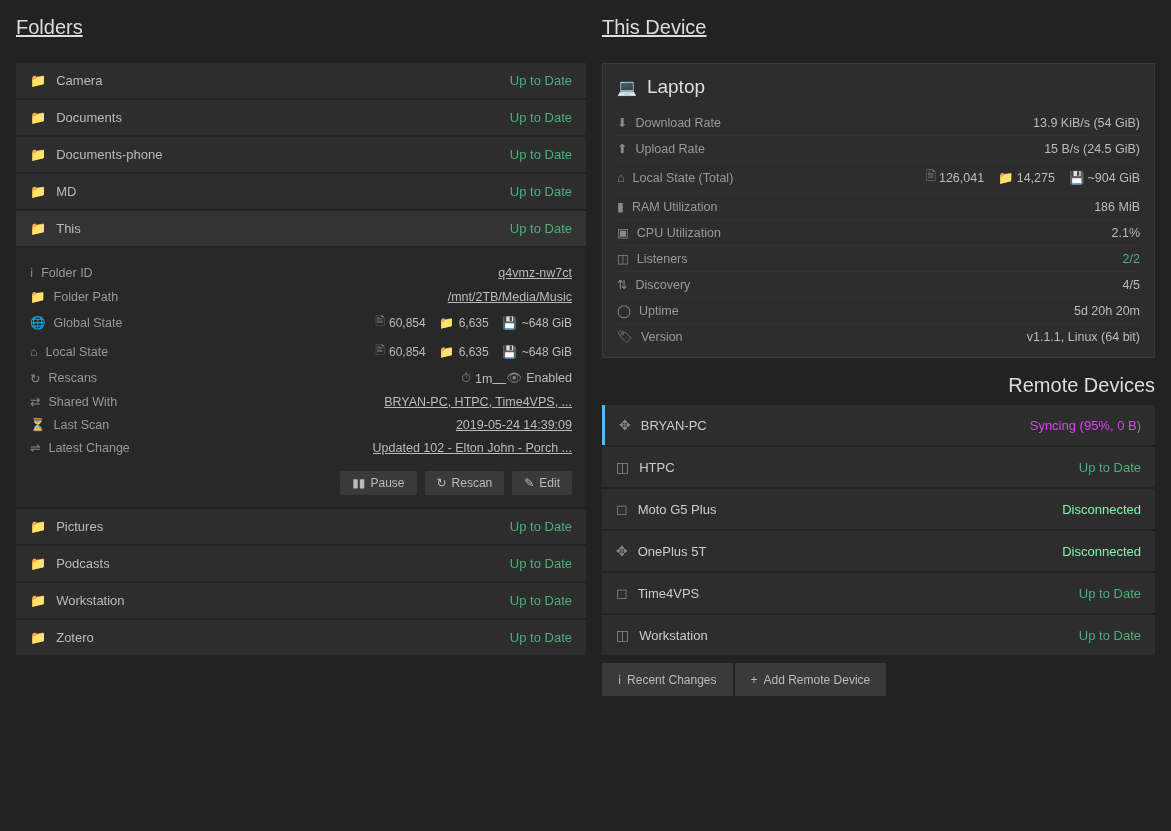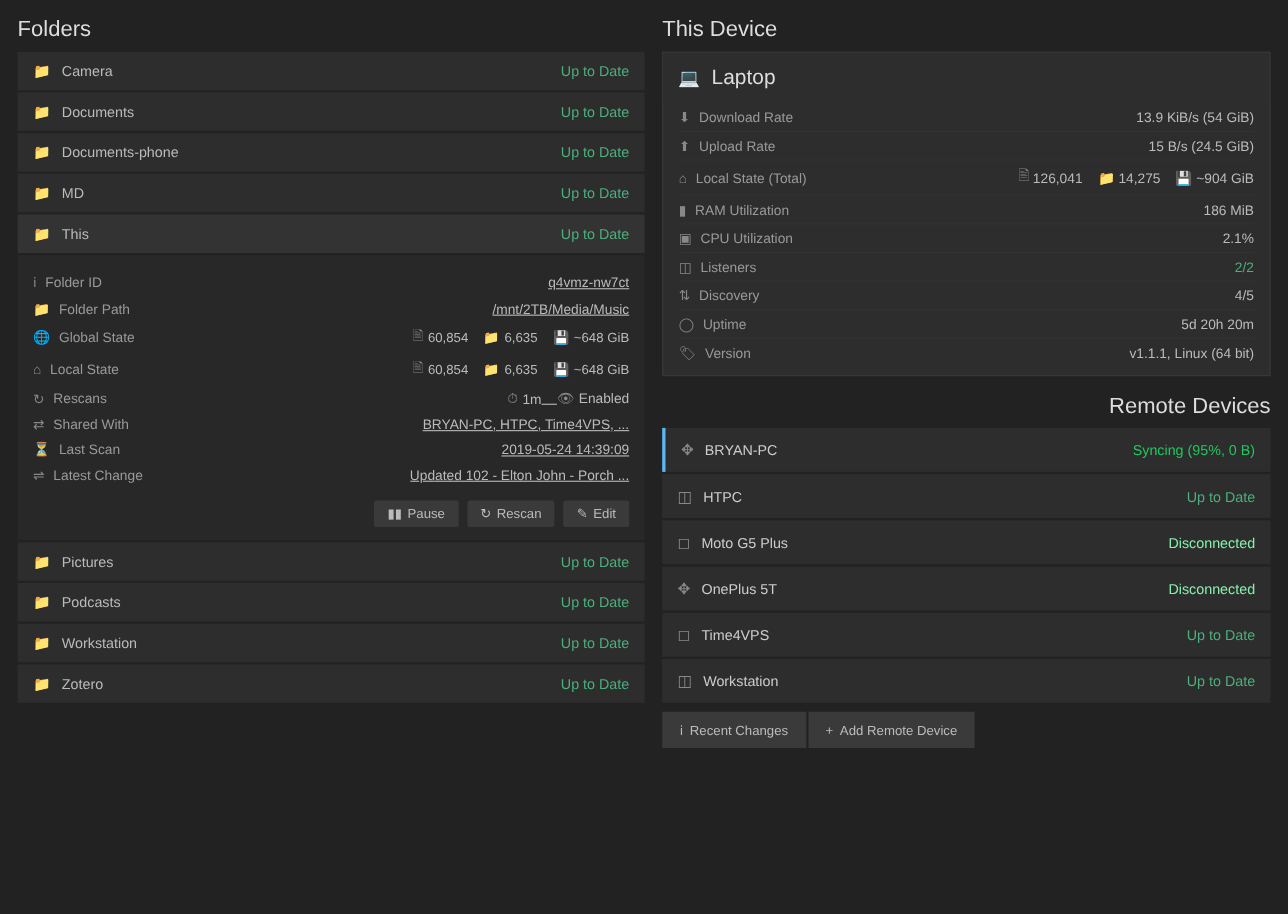--- a/index.html
+++ b/index.html
@@ -17,21 +17,22 @@
       gap: 16px;
     }
     
     .left-panel {
       flex: 0 0 570px;
     }
     .section-title {
       font-size: 20px;
       color: #ddd;
       font-weight: 300;
-      margin-bottom: 8px;
+      margin-bottom: 24px;
+      text-decoration: underline;
     }
     .folder-item {
       display: flex;
       align-items: center;
       justify-content: space-between;
       background: #2d2d2d;
       padding: 10px 14px;
       margin-bottom: 2px;
       cursor: pointer;
     }
@@ -488,21 +489,21 @@
       </div>
     </div>
 
     <h2 class="remote-section-title">Remote Devices</h2>
 
     <div class="remote-device-item syncing">
       <div class="remote-device-left">
         <span style="color:#888;font-size:14px;">✥</span>
         <span>BRYAN-PC</span>
       </div>
-      <span style="color:#22c55e;">Syncing (95%, 0 B)</span>
+      <span style="color:#d946ef;">Syncing (95%, 0 B)</span>
     </div>
 
     <div class="remote-device-item">
       <div class="remote-device-left">
         <span style="color:#888;font-size:14px;">◫</span>
         <span>HTPC</span>
       </div>
       <span class="status-green">Up to Date</span>
     </div>
 

